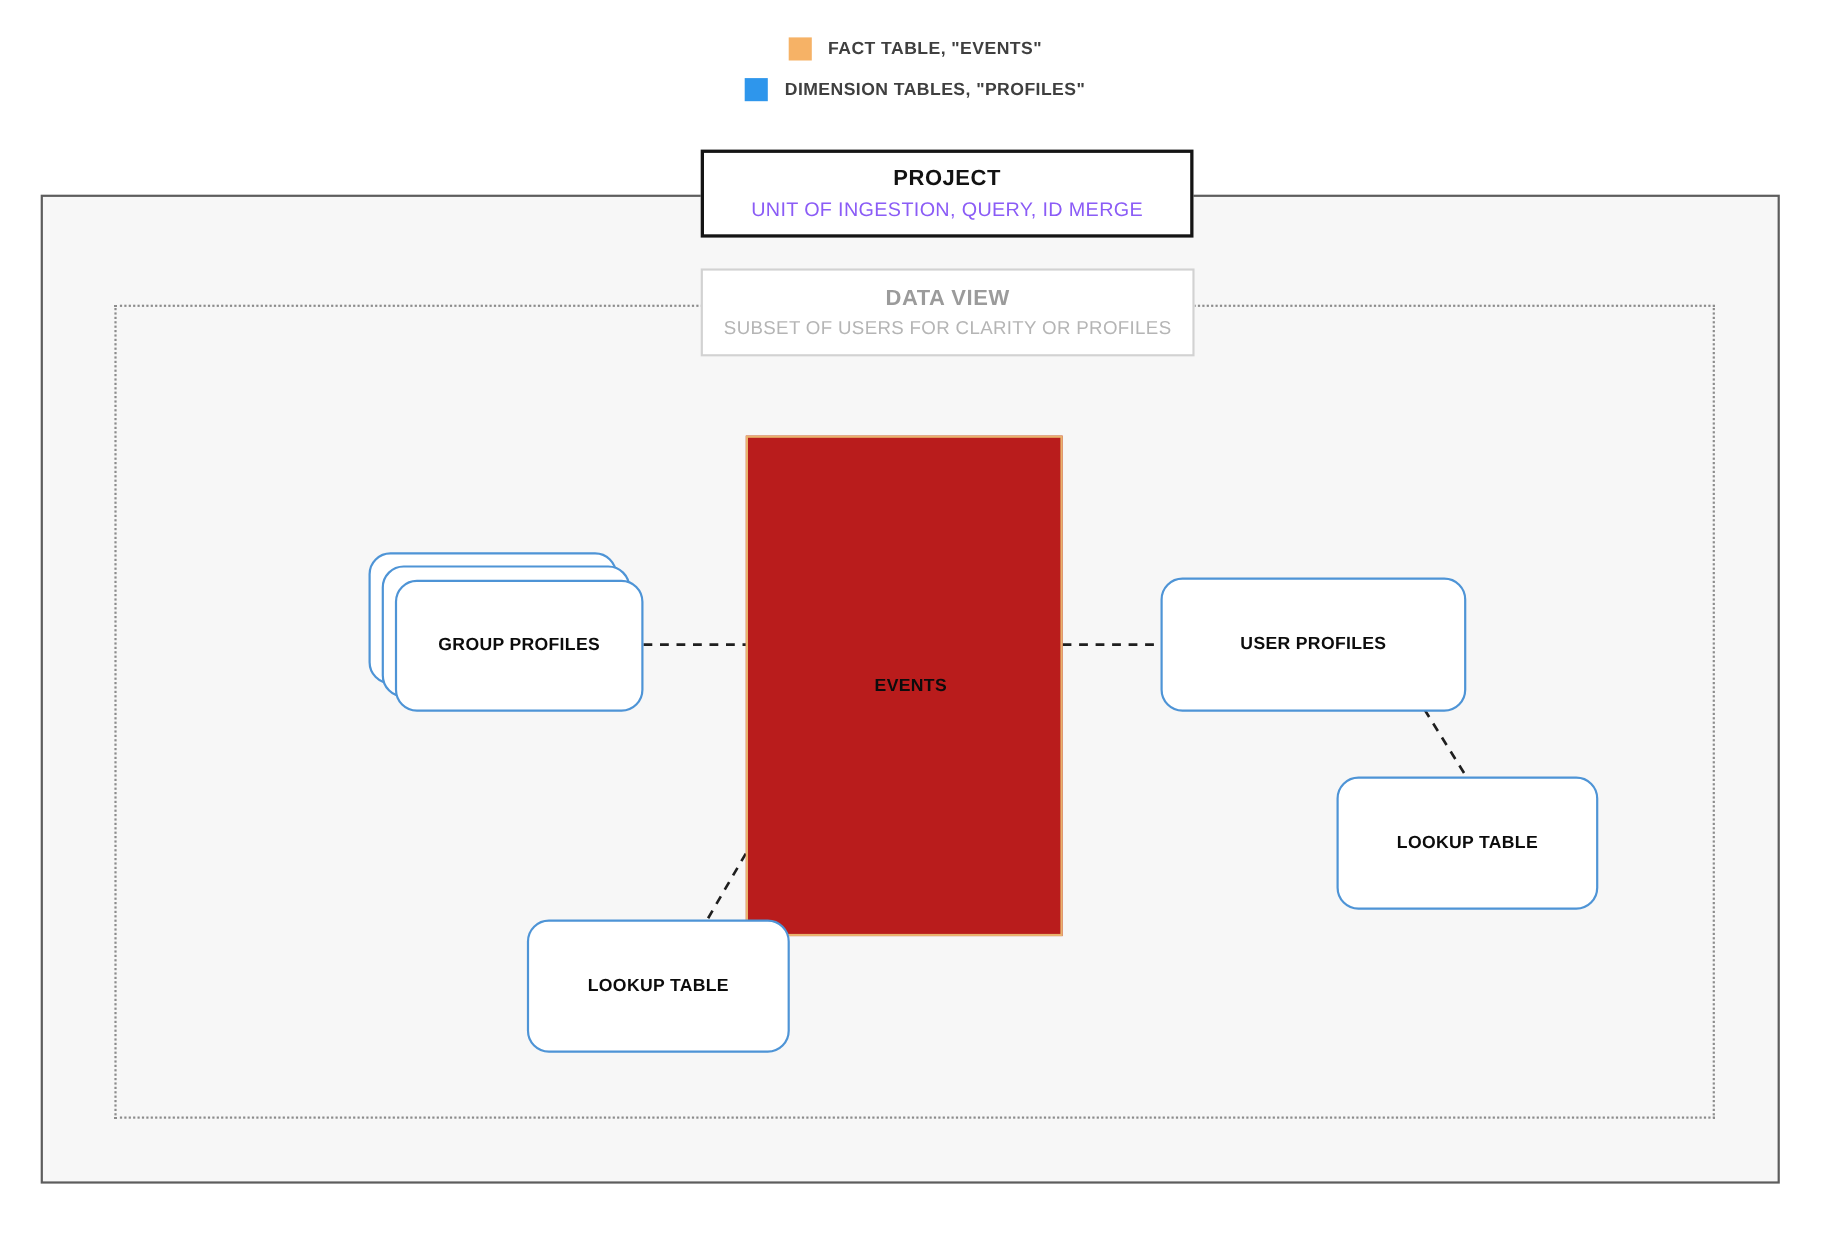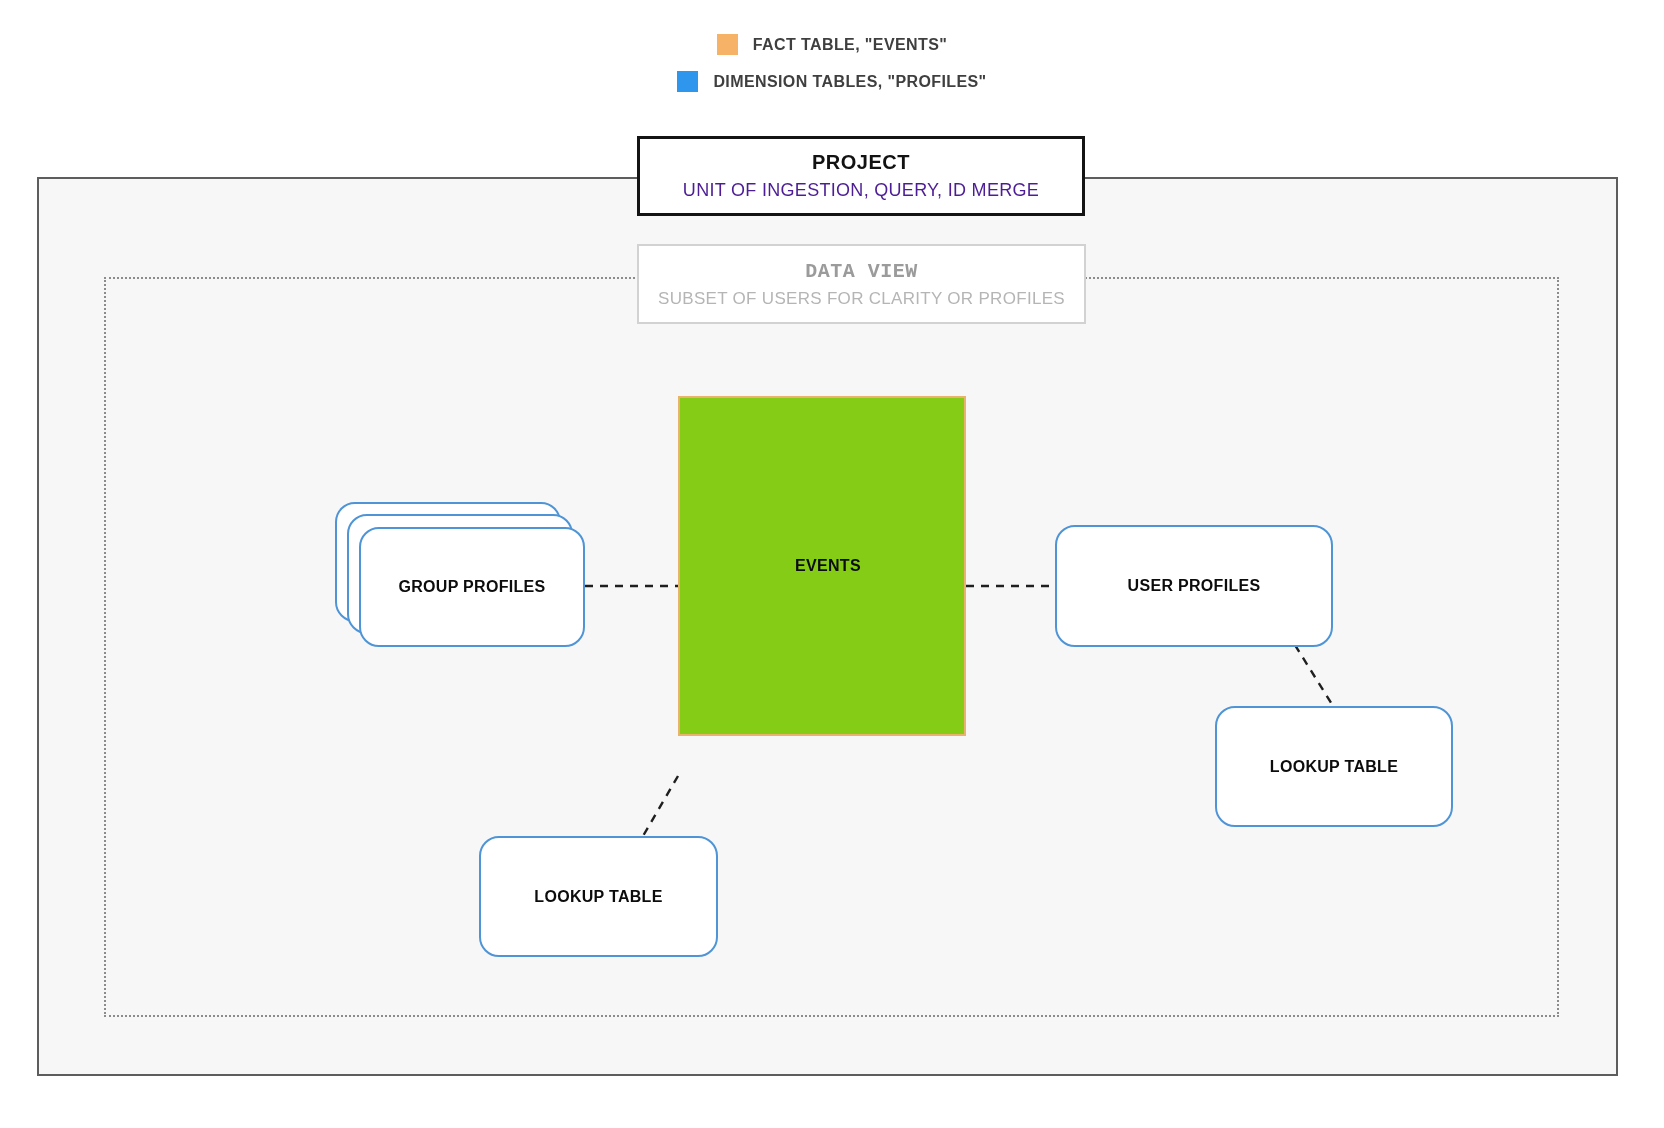--- a/index.html
+++ b/index.html
@@ -56,37 +56,37 @@
   .header-box {
     position: absolute;
     display: flex; flex-direction: column; align-items: center; justify-content: center;
     gap: 6px; text-align: center; background: #ffffff; margin-left: 32px;
   }
   .project-box {
     left: 605px; top: 136px; width: 448px; height: 80px;
     border: 3px solid #141414; z-index: 3;
   }
   .project-title { font-size: 20px; font-weight: bold; color: #121212; letter-spacing: 0.5px; }
-  .project-subtitle { font-size: 18px; color: #4c1d95; letter-spacing: 0.3px; }
+  .project-subtitle { font-size: 18px; color: #8b5cf6; letter-spacing: 0.3px; }
   .dataview-box {
     left: 605px; top: 244px; width: 449px; height: 80px;
     border: 2px solid #d2d2d2; z-index: 3;
   }
-  .dataview-title { font-size: 20px; font-weight: bold; color: #9b9b9b; letter-spacing: 0.5px; font-family: Liberation Mono, monospace; }
+  .dataview-title { font-size: 20px; font-weight: bold; color: #9b9b9b; letter-spacing: 0.5px; }
   .dataview-subtitle { font-size: 17px; color: #b5b5b5; letter-spacing: 0.3px; }
 
   
   .node-label {
     font-size: 16px; font-weight: bold; color: #0c0c0c;
     letter-spacing: 0.3px; white-space: nowrap;
   }
   .events-box {
     position: absolute; left: 678px; top: 396px;
-    width: 288px; height: 340px;
-    background: #84cc16; border: 2px solid #e9b36e;
+    width: 288px; height: 455px;
+    background: #b91c1c; border: 2px solid #e9b36e;
     display: flex; align-items: center; justify-content: center;
     z-index: 2;
     padding-left: 12px;
   }
   .card {
     position: absolute;
     background: #ffffff; border: 2px solid #4e94d6; border-radius: 20px;
     display: flex; align-items: center; justify-content: center;
     z-index: 2;
   }

